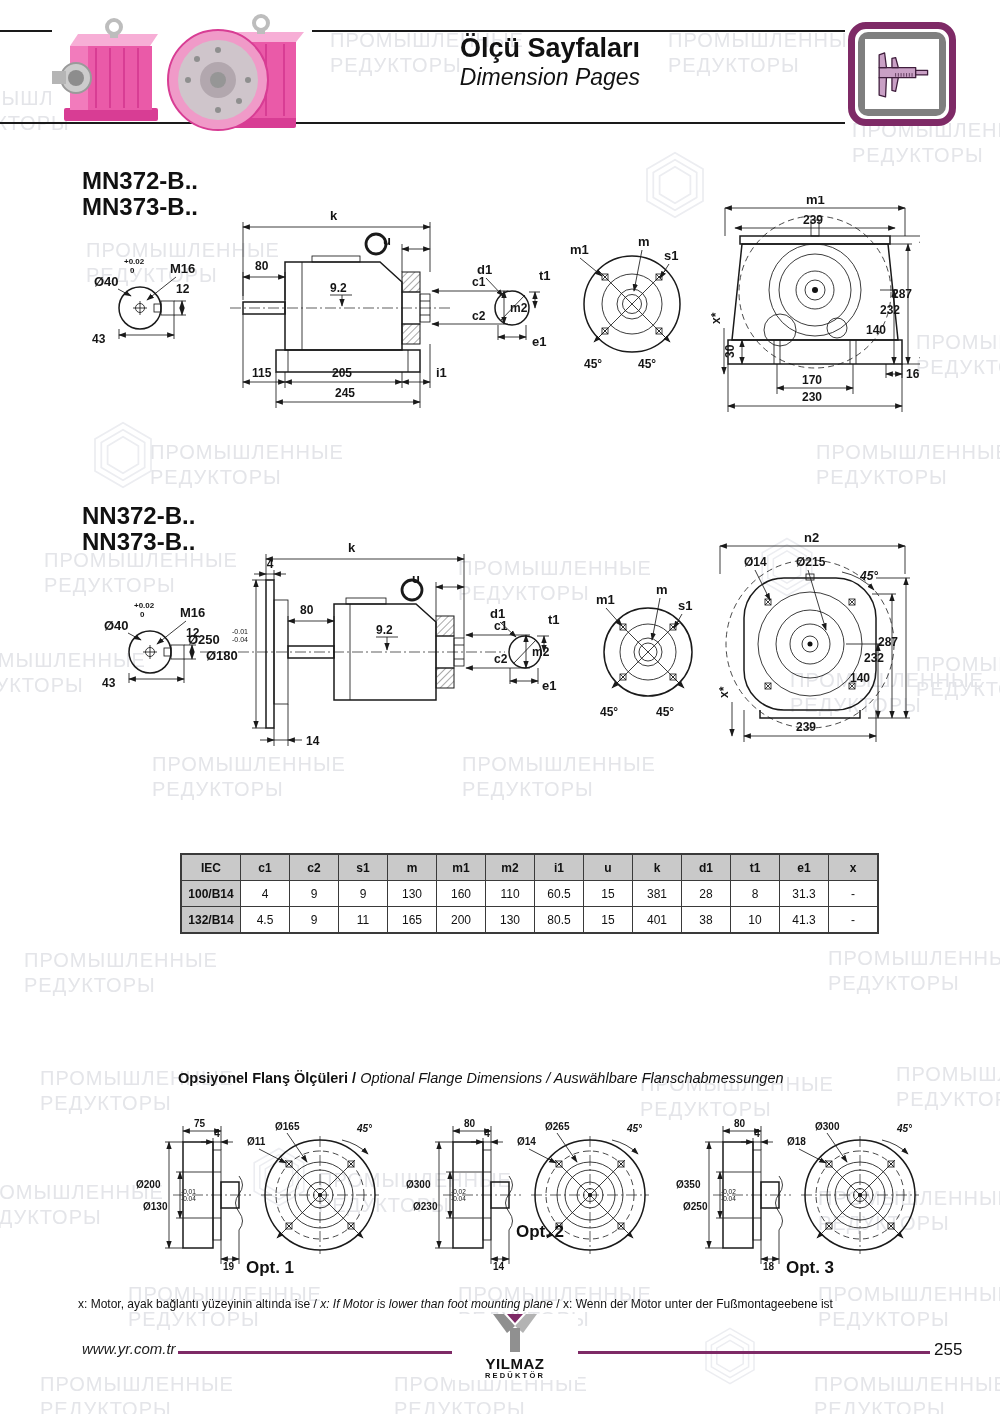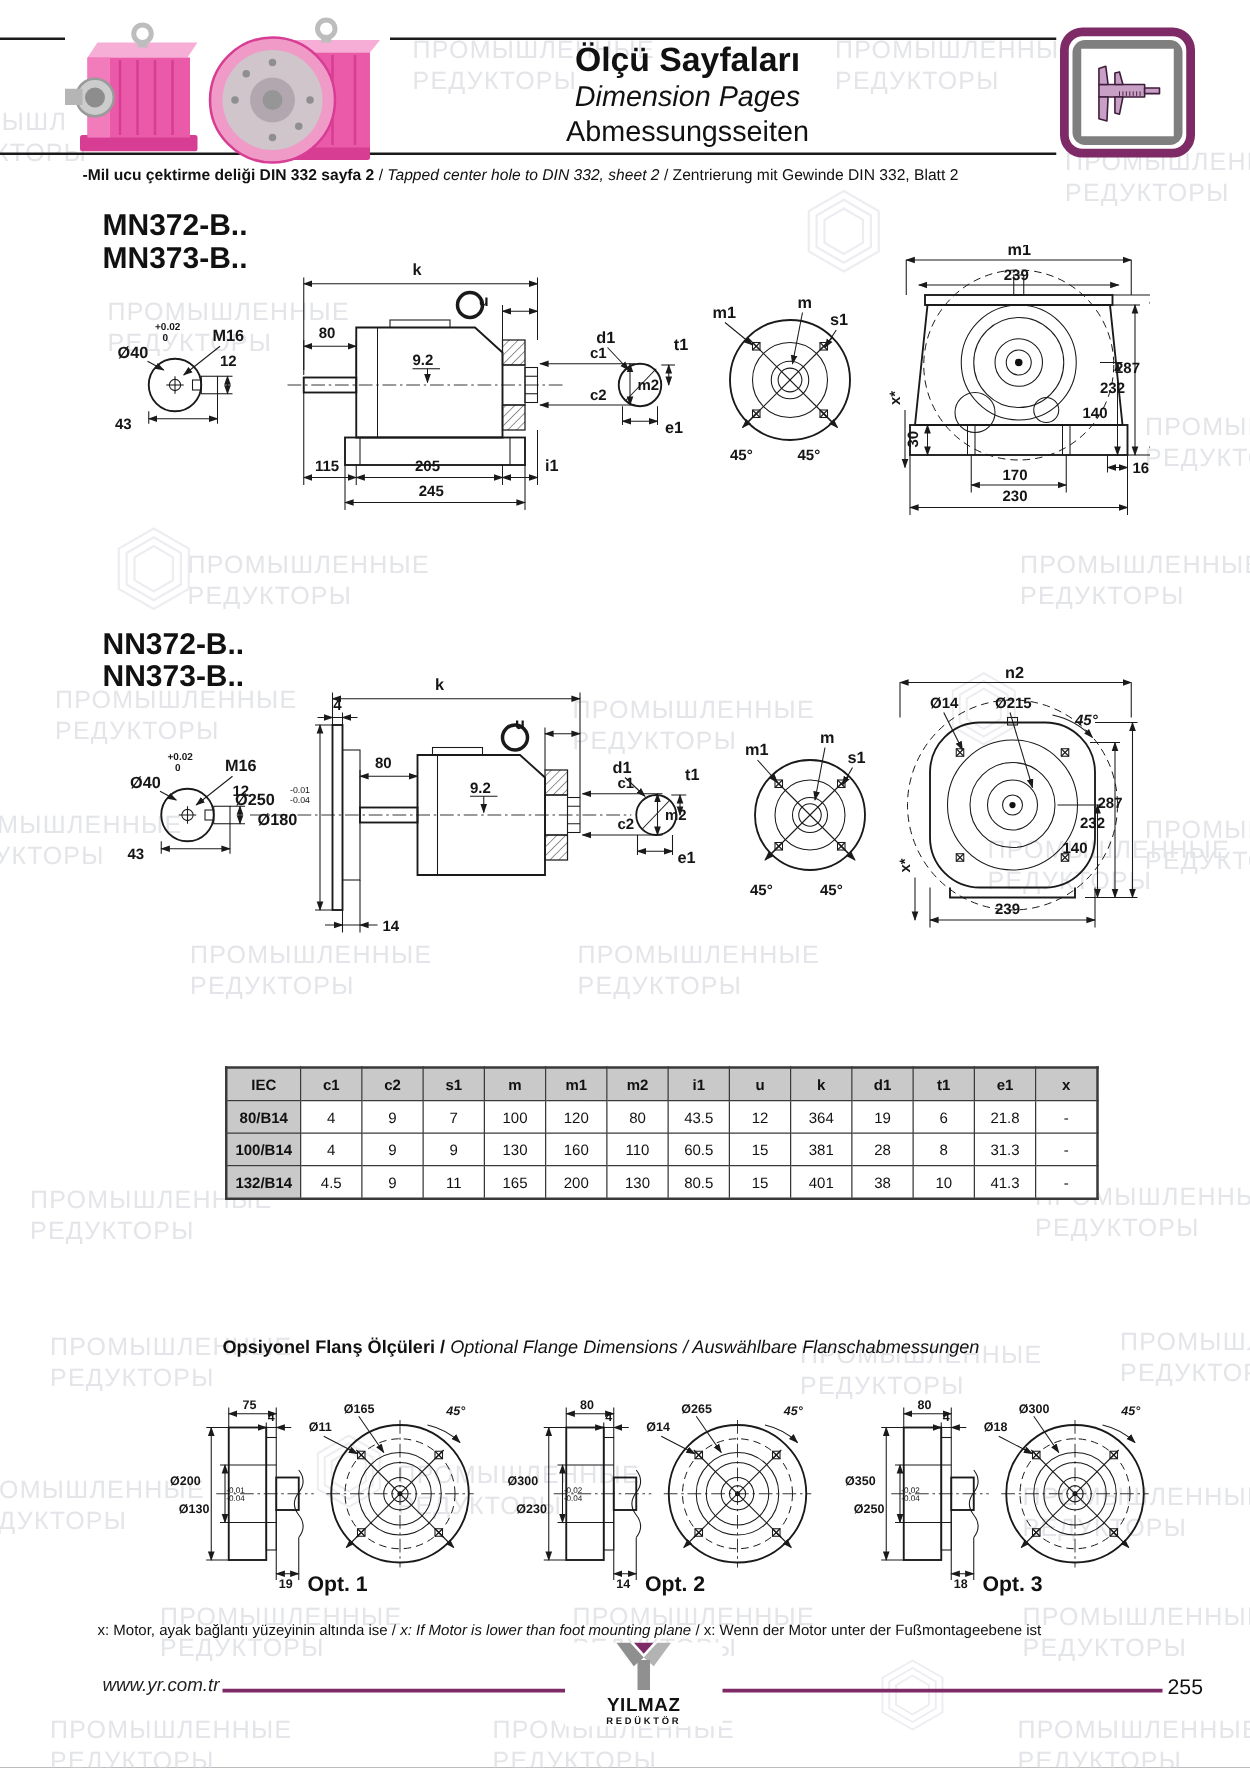--- a/index.html
+++ b/index.html
@@ -267,21 +267,20 @@
       <circle cx="145" cy="51" r="3" fill="#8f8f8f"></circle>
         <circle cx="187" cy="93" r="3" fill="#8f8f8f"></circle>
       <circle cx="209" cy="15" r="7" fill="none" stroke="#bdbdbd" stroke-width="4"></circle>
       <rect x="205" y="20" width="8" height="6" fill="#bdbdbd"></rect>
     </g>
   </svg>
 
   <div class="title-block">
     <div class="title-tr">Ölçü Sayfaları</div>
     <div class="title-en">Dimension Pages</div>
-    <div class="title-de">Abmessungsseiten</div>
   </div>
 
   <div class="abs" style="left:848px;top:22px">
     <div class="cal-outer">
         <div class="cal-gray">
           <div class="cal-white">
       <svg width="64" height="64" viewBox="0 0 70 70">
         <g fill="#c9a0c5" stroke="#3f1d3c" stroke-width="1.4" stroke-linejoin="round">
           <rect x="10" y="28" width="40" height="11"></rect>
           <rect x="50" y="31" width="13" height="5"></rect>
@@ -290,27 +289,20 @@
           <polygon points="10,39 18,39 17,60 10,58"></polygon>
           <polygon points="24,39 31,39 28,54 24,53"></polygon>
         </g>
         <path d="M28,34 v4 M31,34 v4 M34,34 v4 M37,34 v4 M40,34 v4 M43,34 v4 M46,34 v4" stroke="#3f1d3c" stroke-width=".8"></path>
       </svg>
     </div>
         </div>
       </div>
   </div>
 
-  <div class="note">
-    <span class="b">-Mil ucu çektirme deliği DIN 332 sayfa 2</span>
-    <span> <span>/</span> </span>
-    <span class="i">Tapped center hole to DIN 332, sheet 2</span>
-    <span> <span>/</span> </span>
-    <span>Zentrierung mit Gewinde DIN 332, Blatt 2</span>
-  </div>
 
   <div class="abs model" style="left:82px;top:168px">
     <div>MN372-B..</div>
     <div>MN373-B..</div>
   </div>
 
   <svg class="abs" style="left:80px;top:196px" width="840" height="236" viewBox="0 0 840 236">
 
     <g>
       <circle cx="60" cy="112" r="21" class="ol"></circle>
@@ -685,36 +677,20 @@
           <th>u</th>
           <th>k</th>
           <th>d1</th>
           <th>t1</th>
           <th>e1</th>
           <th>x</th>
         </tr>
       </thead>
     <tbody>
         <tr>
-          <th>80/B14</th>
-          <td>4</td>
-          <td>9</td>
-          <td>7</td>
-          <td>100</td>
-          <td>120</td>
-          <td>80</td>
-          <td>43.5</td>
-          <td>12</td>
-          <td>364</td>
-          <td>19</td>
-          <td>6</td>
-          <td>21.8</td>
-          <td>-</td>
-        </tr>
-        <tr>
           <th>100/B14</th>
           <td>4</td>
           <td>9</td>
           <td>9</td>
           <td>130</td>
           <td>160</td>
           <td>110</td>
           <td>60.5</td>
           <td>15</td>
           <td>381</td>
@@ -883,21 +859,21 @@
           <line x1="219" y1="105" x2="213" y2="111"></line>
       </g>
       <text x="140" y="12" class="t10">Ø265</text>
       <line x1="152" y1="15" x2="172" y2="44" class="ld"></line>
       <text x="112" y="27" class="t10">Ø14</text>
       <line x1="124" y1="31" x2="151" y2="45" class="ld"></line>
       <text x="222" y="14" class="t10 it">45°</text>
       <path d="M207,22 A55,55 0 0 1 233,36" class="ld"></path>
     </g>
   </svg>
-  <div class="optcap" style="left:405px;top:1258px">Opt. 2</div>
+  <div class="optcap" style="left:405px;top:1222px">Opt. 2</div>
 
   <svg class="abs" style="left:675px;top:1118px" width="270" height="155" viewBox="0 0 270 155">
     <g>
       <rect x="48" y="24" width="30" height="106" class="ol"></rect>
       <rect x="78" y="32" width="8" height="90" class="tl"></rect>
       <rect x="86" y="64" width="18" height="26" class="ol"></rect>
       <path d="M104,58 q7,9 0,18 q-7,9 0,18 q7,9 0,18" class="tl"></path>
       <line x1="38" y1="77" x2="116" y2="77" class="cl"></line>
       <line x1="48" y1="54" x2="86" y2="54" class="tl"></line>
       <line x1="48" y1="100" x2="86" y2="100" class="tl"></line>

